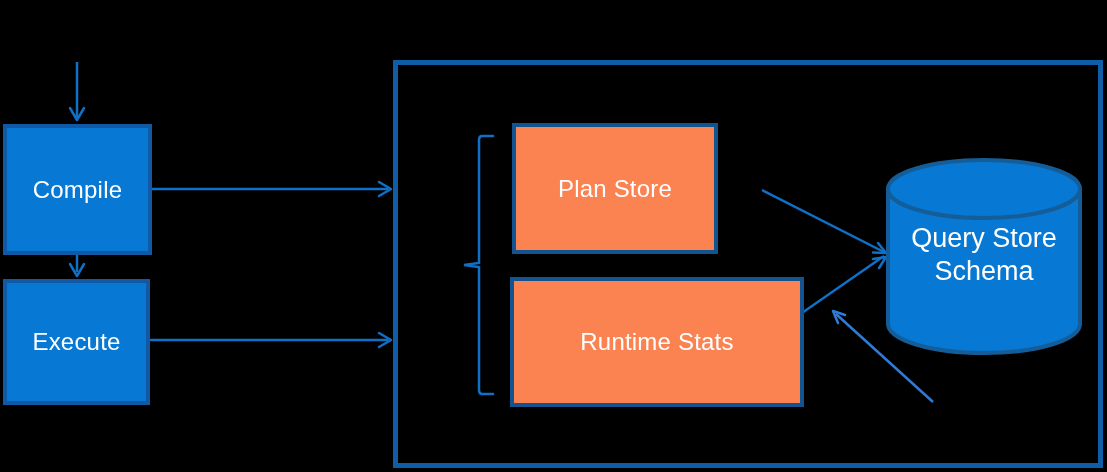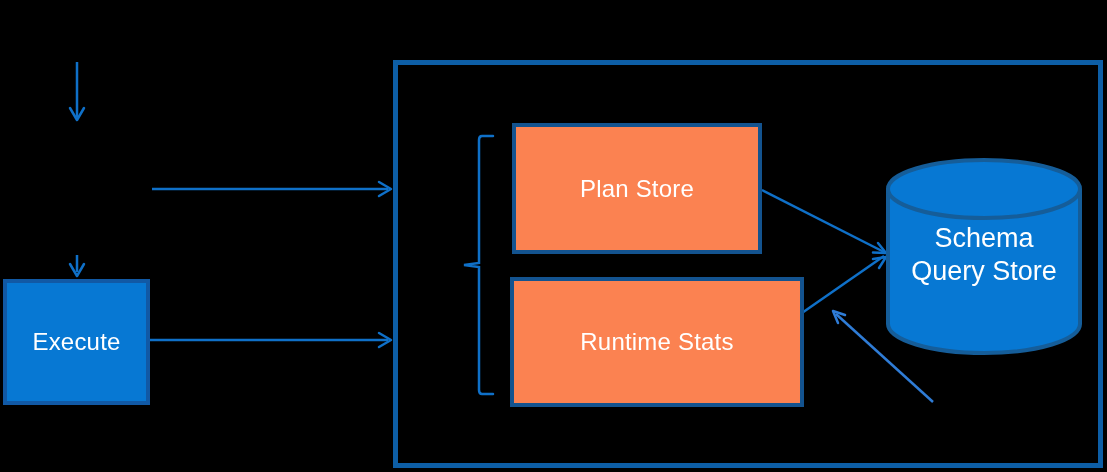--- a/index.html
+++ b/index.html
@@ -24,21 +24,21 @@
 
   #compile{left:3px;top:124px;width:149px;height:131px;}
   #execute{left:3px;top:279px;width:147px;height:126px;}
 
   .container-rect{
     position:absolute;left:393px;top:60px;width:710px;height:408px;
     border:5px solid var(--container_border);
     box-sizing:border-box;background:transparent;
   }
 
-  #plan-store{left:512px;top:123px;width:250px;height:131px;}
+  #plan-store{left:512px;top:123px;width:206px;height:131px;}
   #runtime-stats{left:510px;top:277px;width:294px;height:130px;}
 
   .cyl-label{
     position:absolute;left:888px;top:222px;width:192px;
     color:var(--text,#fff);font-size:27px;line-height:33px;
     text-align:center;
   }
 
   .line, .chev, .bracket{fill:none;stroke:var(--arrow_blue);stroke-width:2.5;}
   .chev{stroke-linejoin:round;stroke-linecap:round;}
@@ -91,28 +91,31 @@
       <path class="line light" d="M933 402 L836 314"></path>
       <path class="chev light" d="M838 323 L833 311 L845 315"></path>
     </g>
 
     <g>
       <path class="cyl-body" d="M888 189 L888 324 A96 29 0 0 0 1080 324 L1080 189"></path>
       <ellipse class="cyl-body" cx="984" cy="189" rx="96" ry="29"></ellipse>
     </g>
   </svg>
 
+  <div class="node blue" id="compile">
+    <span>Compile</span>
+  </div>
   <div class="node blue" id="execute">
     <span>Execute</span>
   </div>
   <div class="node orange" id="plan-store">
     <span>Plan Store</span>
   </div>
   <div class="node orange" id="runtime-stats">
     <span>Runtime Stats</span>
   </div>
 
   <div class="cyl-label">
+    <div>Query Store</div>
     <div>Schema</div>
-    <div>Query Store</div>
   </div>
 
 </div>
 
 </body></html>

